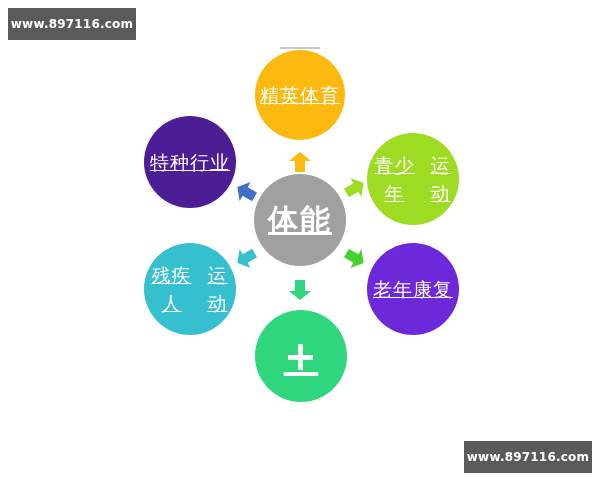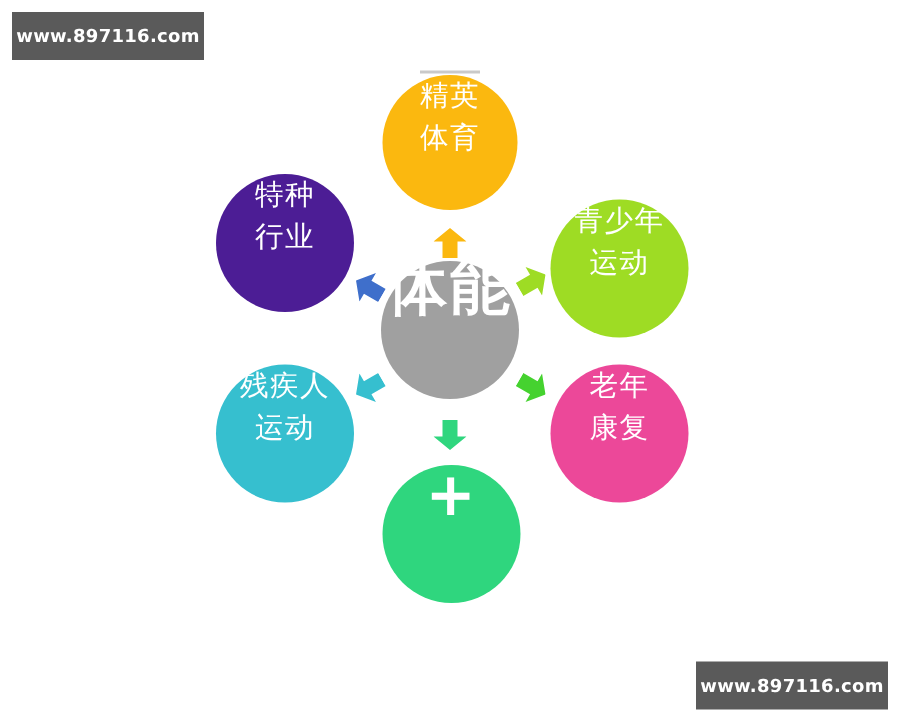--- a/index.html
+++ b/index.html
@@ -1,24 +1,24 @@
 <!DOCTYPE html>
 <html><head>
 <meta charset="utf-8">
 <style>
   html, body { margin:0; padding:0; }
   body { width:600px; height:480px; background:#ffffff; position:relative; overflow:hidden; font-family:"DejaVu Sans", sans-serif; }
   .wm { position:absolute; background:#5a5a5a; color:#ffffff; font-family:"DejaVu Sans", sans-serif; font-size:12px; font-weight:bold; display:flex; align-items:center; justify-content:center; letter-spacing:0.2px; }
   #wm-top { left:8px; top:8px; width:128px; height:32px; }
   #wm-bottom { left:464px; top:441px; width:128px; height:32px; }
   .topline { position:absolute; left:280px; top:47px; width:40px; height:2px; background:#c9c9c9; }
-  .node { position:absolute; border-radius:50%; display:flex; flex-direction:column; align-items:center; justify-content:flex-start; color:#ffffff; text-align:center; }
+  .node { position:absolute; border-radius:50%; display:flex; align-items:center; justify-content:center; color:#ffffff; text-align:center;text-decoration:underline; }
   .node span { display:block; font-size:19px; line-height:28px; letter-spacing:1px; }
   .center { left:254px; top:174px; width:92px; height:92px; background:#a0a0a0; }
-  .center span { font-size:40px; font-weight:bold; line-height:36px; letter-spacing:2px; }
+  .center span { font-size:30px; font-weight:bold; line-height:36px; letter-spacing:2px; }
   .arrow { position:absolute; width:22px; height:20px; }
   .plus { font-size:40px !important; font-weight:bold; line-height:40px !important; }
 </style>
 </head>
 <body>
 
 <div id="wm-top" class="wm">www.897116.com</div>
 <div id="wm-bottom" class="wm">www.897116.com</div>
 
 <div class="topline"></div>
@@ -30,21 +30,21 @@
 <div class="node" style="left:255px; top:50px; width:90px; height:90px; background:#fbb80f;">
   <span>精英</span>
   <span>体育</span>
 </div>
 
 <div class="node" style="left:367px; top:133px; width:92px; height:92px; background:#9edc24;">
   <span>青少年</span>
   <span>运动</span>
 </div>
 
-<div class="node" style="left:367px; top:243px; width:92px; height:92px; background:#ec4899;">
+<div class="node" style="left:367px; top:243px; width:92px; height:92px; background:#6d28d9;">
   <span>老年</span>
   <span>康复</span>
 </div>
 
 <div class="node" style="left:255px; top:310px; width:92px; height:92px; background:#2fd67e;">
   <span class="plus">+</span>
 </div>
 
 <div class="node" style="left:144px; top:243px; width:92px; height:92px; background:#36bfcf;">
   <span>残疾人</span>

